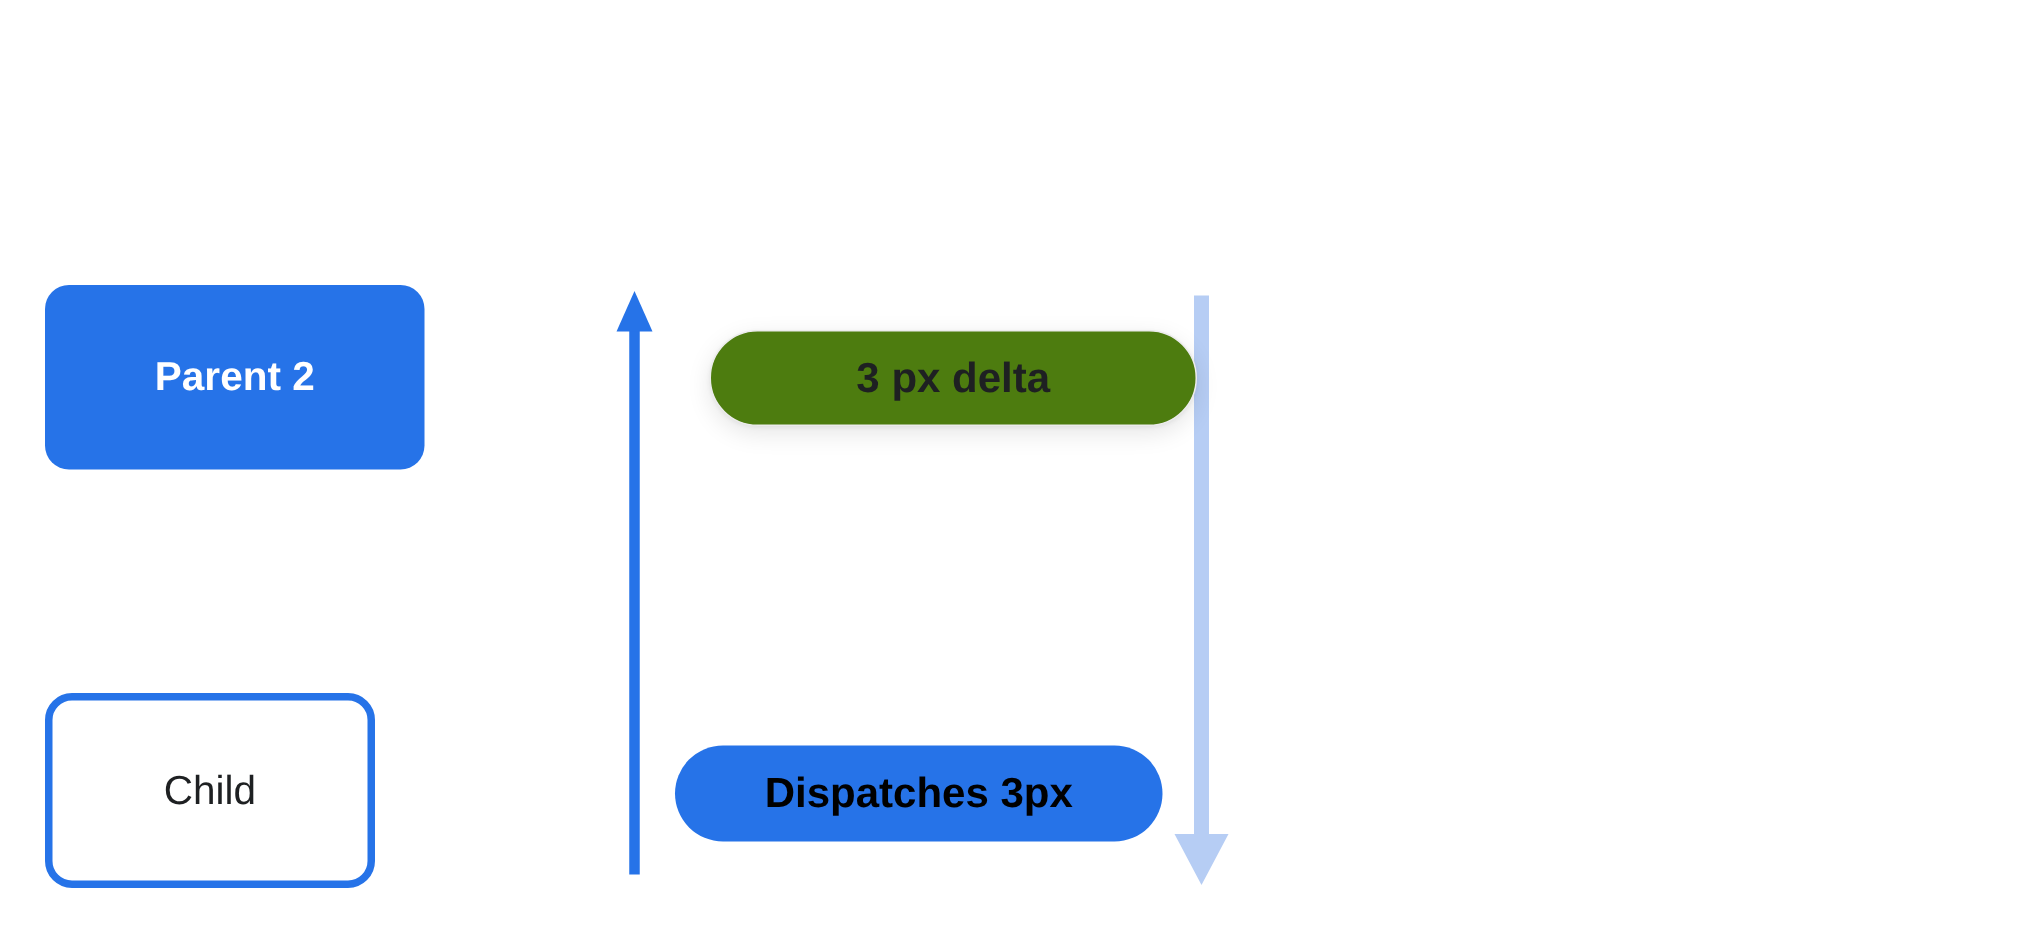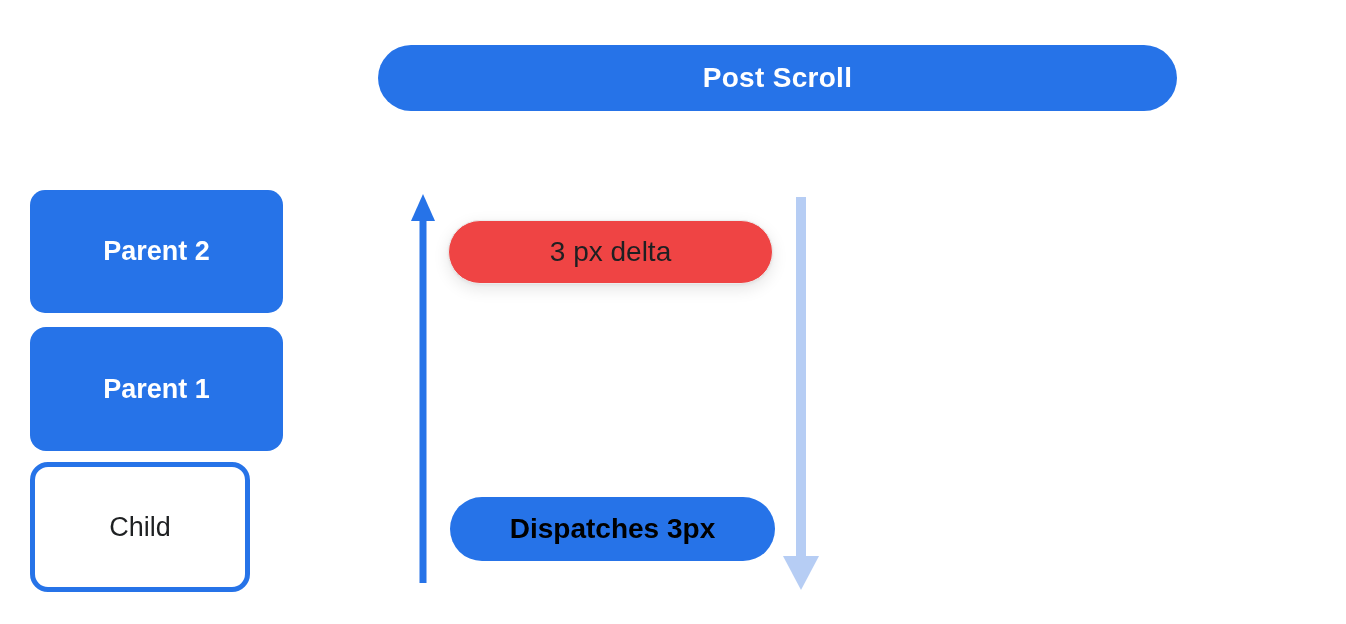--- a/index.html
+++ b/index.html
@@ -31,71 +31,65 @@
     width: 253px;
     font-size: 27px;
     border-radius: 16px;
     box-sizing: border-box;
   }
   .node.filled {
     background: var(--blue, #2673e8);
     color: #ffffff;
     font-weight: 700;
   }
-  .node-parent2 { top: 190px; height: 123px; border-radius: 15px; }
+  .node-parent2 { top: 190px; height: 123px; }
   .node-parent1 { top: 327px; height: 124px; }
   .node-child {
     top: 462px; height: 130px; width: 220px;
     background: #ffffff;
     border: 5px solid var(--blue, #2673e8);
     border-radius: 18px;
     color: var(--dark, #1e2022);
     font-weight: 500;
   }
 
   .arrow-layer { position: absolute; left: 0; top: 0; pointer-events: none; }
 
   .pill {
     position: absolute;
     height: 64px;
     border-radius: 32px;
     font-size: 28px;
     box-sizing: border-box;
   }
   .pill-white {
-    left: 448px; top: 220px; width: 325px;
-    background: #ef4444;
+    left: 473px; top: 220px; width: 325px;
+    background: #4d7c0f;
     border: 1px solid #ececec;
     box-shadow: 0 5px 16px rgba(0,0,0,0.10), 0 1px 3px rgba(0,0,0,0.06);
     color: var(--dark, #1e2022);
-    font-weight: 400;
+    font-weight: 700;
   }
   .pill-blue {
     left: 450px; top: 497px; width: 325px;
     background: var(--blue, #2673e8);
     color: #000000;
     font-weight: 700;
   }
 </style>
 </head>
 <body>
 
 <div class="canvas" style="--blue: #2673e8; --light-blue: #b6cdf4; --dark: #1e2022; --bg: #ffffff;">
 
-  <div class="title-bar centered">
-    <span>Post Scroll</span>
-  </div>
 
   <div class="node filled node-parent2 centered">
     <span>Parent 2</span>
   </div>
 
-  <div class="node filled node-parent1 centered">
-    <span>Parent 1</span>
-  </div>
 
   <div class="node node-child centered">
     <span>Child</span>
   </div>
 
   <svg class="arrow-layer" width="1346" height="624" viewBox="0 0 1346 624" aria-hidden="true">
     <g>
       <line x1="423" y1="583" x2="423" y2="216" stroke="#2673e8" stroke-width="7"></line>
       <polygon points="423,194 411,221 435,221" fill="#2673e8"></polygon>
     </g>

